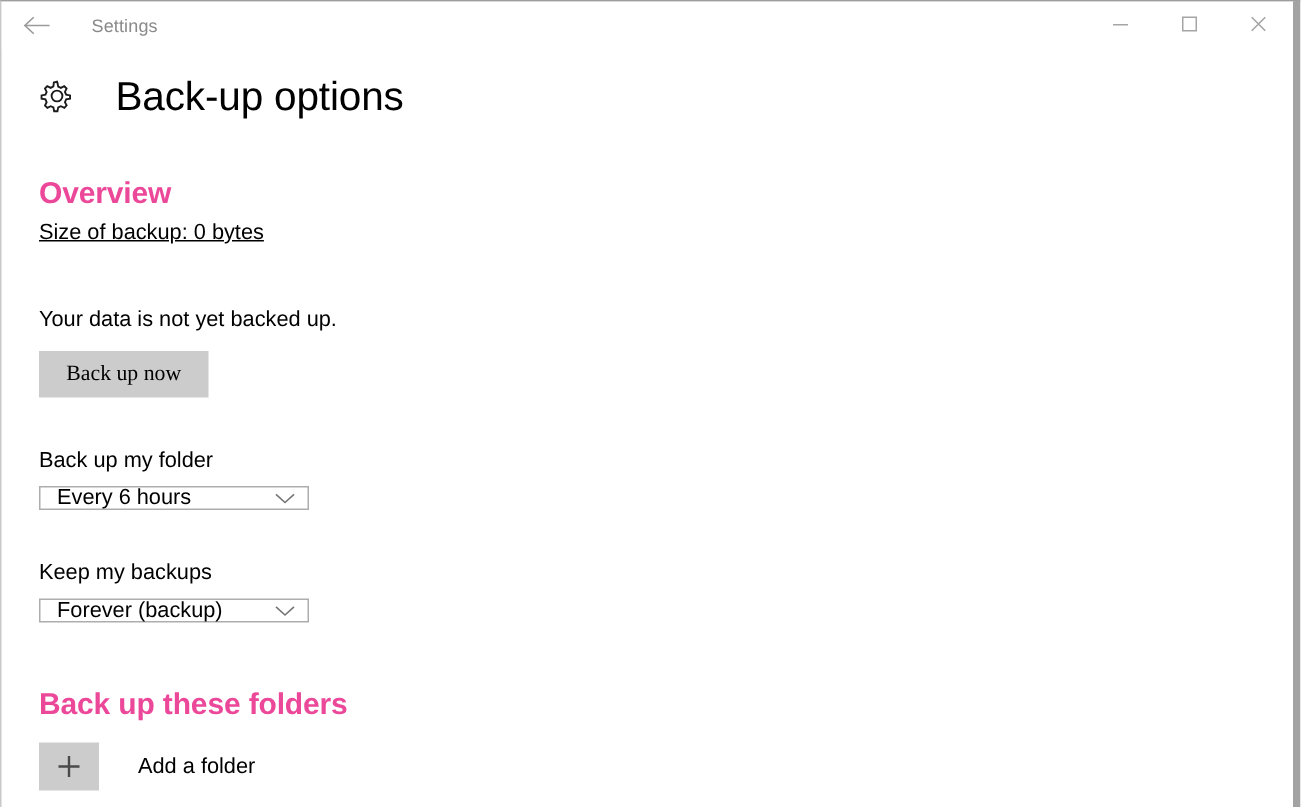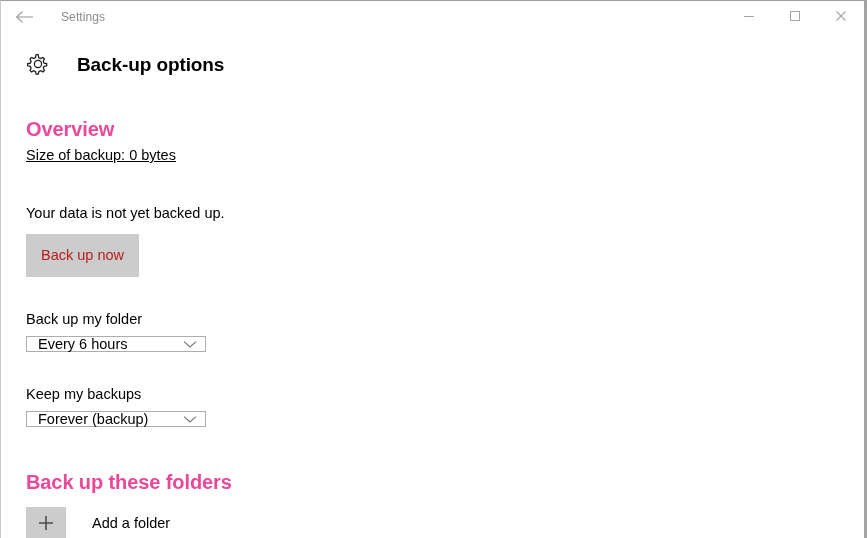--- a/index.html
+++ b/index.html
@@ -13,21 +13,21 @@
   }
 
   .window {
     position: relative;
     width: 867px;
     height: 538px;
     background: #ffffff;
     box-sizing: border-box;
     border-top: 1px solid #9e9e9e;
     border-left: 1px solid #c8c8c8;
-    border-right: 3px solid #a3a3a3;
+    border-right: 5px solid #a3a3a3;
     overflow: hidden;
   }
 
   
   .titlebar {
     position: relative;
     height: 32px;
     background: #ffffff;
     display: flex;
     align-items: center;
@@ -76,22 +76,22 @@
   }
   .gear-wrap {
     width: 30px;
     height: 30px;
     display: flex;
     align-items: center;
     justify-content: center;
     flex: 0 0 auto;
   }
   .page-title {
-    font-size: 19px;
-    font-weight: 700;
+    font-size: 27px;
+    font-weight: 400;
     color: #000000;
     margin-left: 24px;
     letter-spacing: -0.1px;
     line-height: 1;
   }
 
   
   .content {
     padding-left: 25px;
     padding-right: 20px;
@@ -113,28 +113,28 @@
   }
 
   #overview-heading { margin-top: 39px; }
   #backup-size      { margin-top: 6px; text-decoration: underline; }
   #backup-status    { margin-top: 42px; }
 
   .primary-button {
     margin-top: 13px;
     display: inline-block;
     min-width: 113px;
-    height: 43px;
+    height: 31px;
     line-height: 31px;
     padding: 0 14px;
     box-sizing: border-box;
     background: #cccccc;
     border: none;
-    color: #b91c1c;
-    font-family: Liberation Sans, sans-serif;
+    color: #000000;
+    font-family: Liberation Serif, serif;
     font-size: 14.5px;
     text-align: center;
     cursor: default;
   }
 
   .field-group { margin-top: 34px; }
   .field-group .field-label { display: block; margin-bottom: 9px; }
 
   .combobox {
     position: relative;

